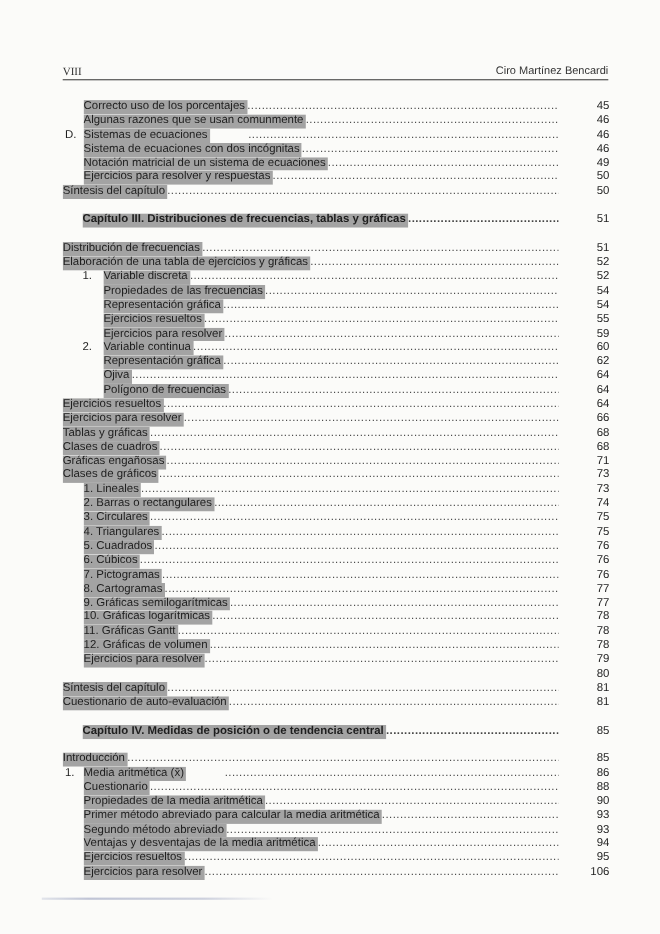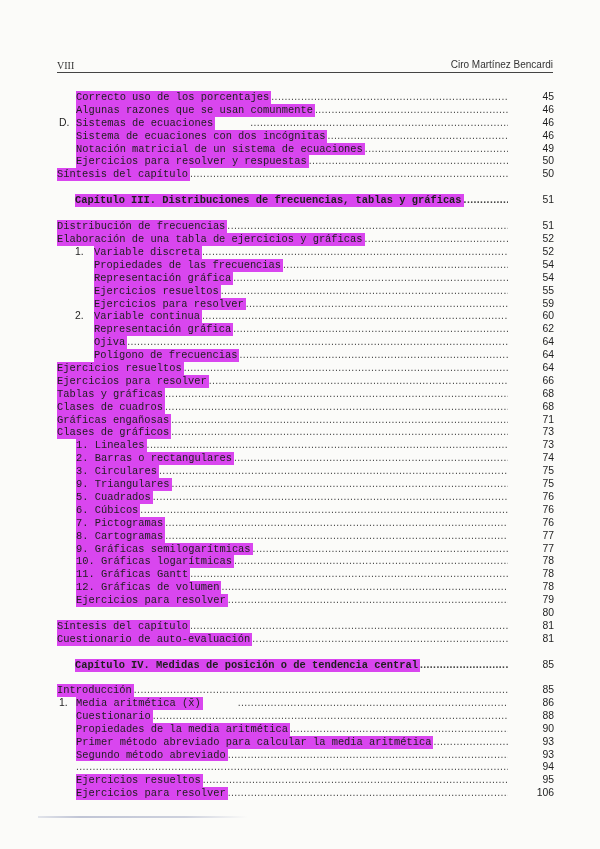--- a/index.html
+++ b/index.html
@@ -31,21 +31,21 @@
     .row {
       position: relative; height: 12.9px; line-height: 12.9px; font-size: 10.4px;
       white-space: nowrap;
     }
     .row .entry {
       position: absolute; top: 0; right: 46px; overflow: hidden; display: flex;
     }
     .row .num {
       position: absolute; top: 0; display: inline-block;
     }
-    .row .label { flex: 0 0 auto; background: #d946ef; padding-right: 2px; font-family: Liberation Mono, monospace; }
+    .row .label { flex: 0 0 auto; background: #a3a3a3; padding-right: 2px; }
     .row .leader {
       flex: 1 1 auto; overflow: hidden;
       color: #444; letter-spacing: 0.4px;
     }
     .row .leader::after {
       content: "................................................................................................................................................................................................................................................................";
     }
     .row .page {
       position: absolute; right: 0; top: 0; text-align: right; width: 30px;
     }
@@ -277,21 +277,21 @@
     </div>
   <div class="row l1g">
       <div class="entry">
         <span class="label">3. Circulares</span>
         <span class="leader"></span>
       </div>
       <span class="page">75</span>
     </div>
   <div class="row l1g">
       <div class="entry">
-        <span class="label">9. Triangulares</span>
+        <span class="label">4. Triangulares</span>
         <span class="leader"></span>
       </div>
       <span class="page">75</span>
     </div>
   <div class="row l1g">
       <div class="entry">
         <span class="label">5. Cuadrados</span>
         <span class="leader"></span>
       </div>
       <span class="page">76</span>
@@ -418,20 +418,21 @@
     </div>
   <div class="row l1">
       <div class="entry">
         <span class="label">Segundo método abreviado</span>
         <span class="leader"></span>
       </div>
       <span class="page">93</span>
     </div>
   <div class="row l1">
       <div class="entry">
+        <span class="label">Ventajas y desventajas de la media aritmética</span>
         <span class="leader"></span>
       </div>
       <span class="page">94</span>
     </div>
   <div class="row l1">
       <div class="entry">
         <span class="label">Ejercicios resueltos</span>
         <span class="leader"></span>
       </div>
       <span class="page">95</span>

